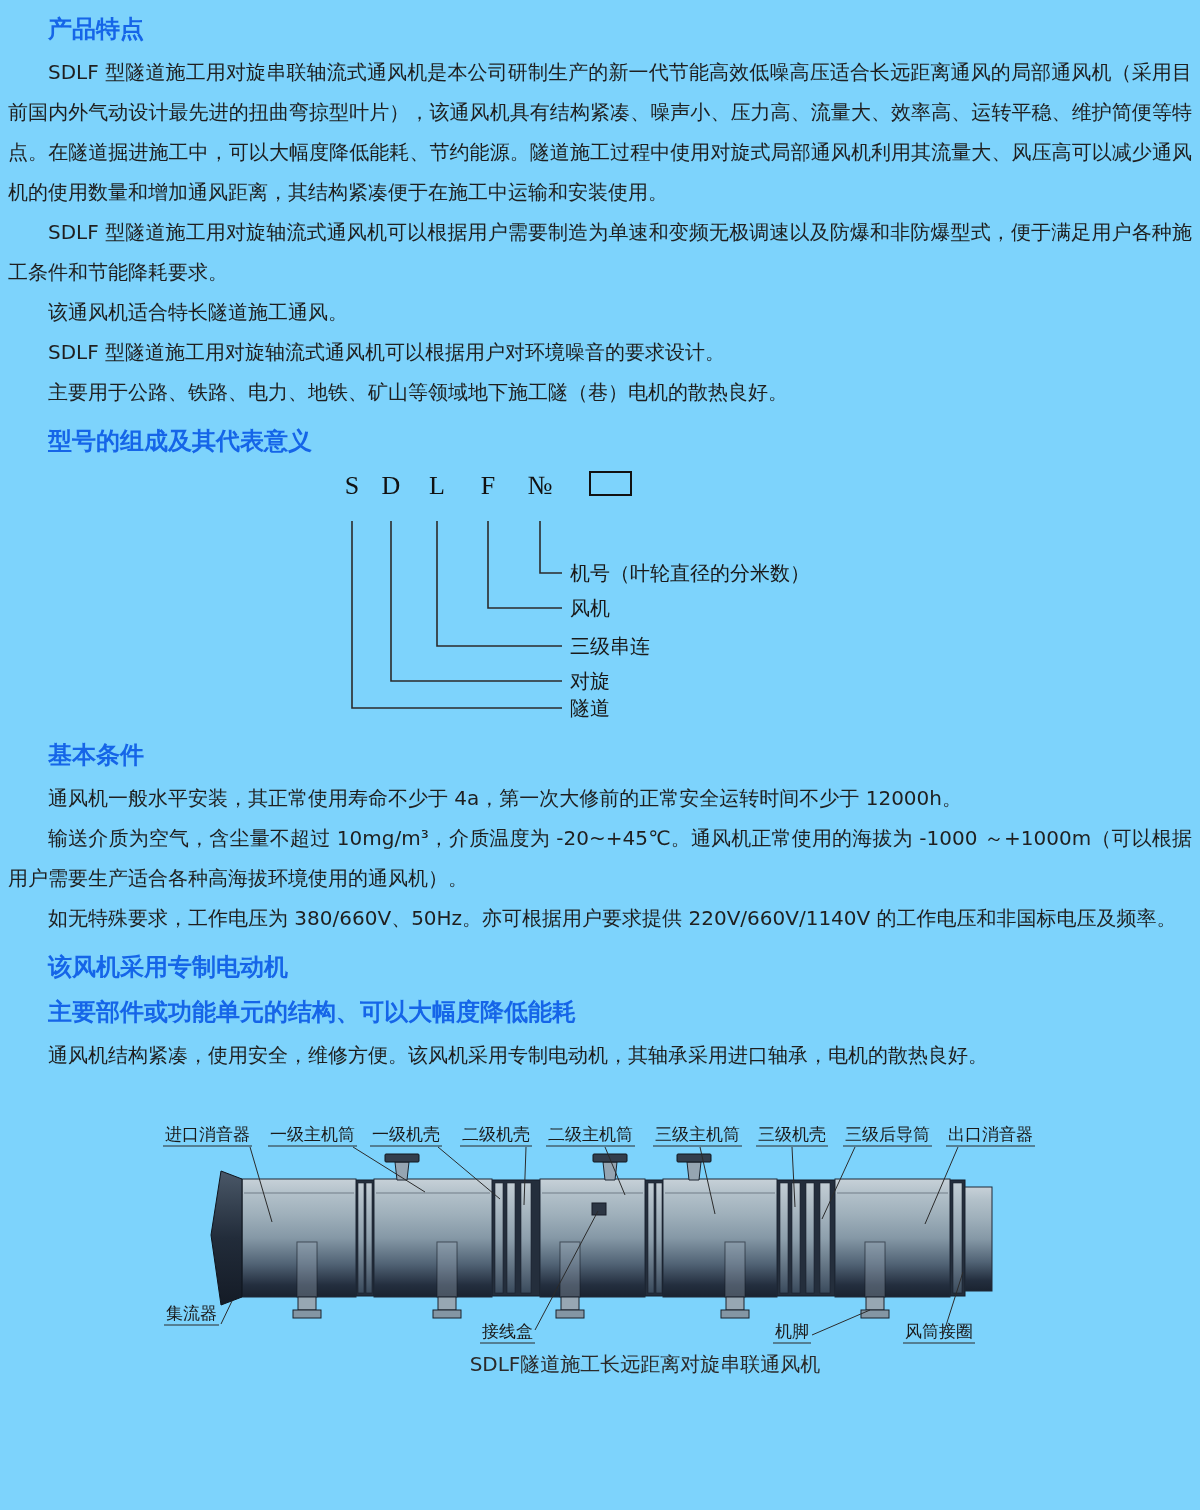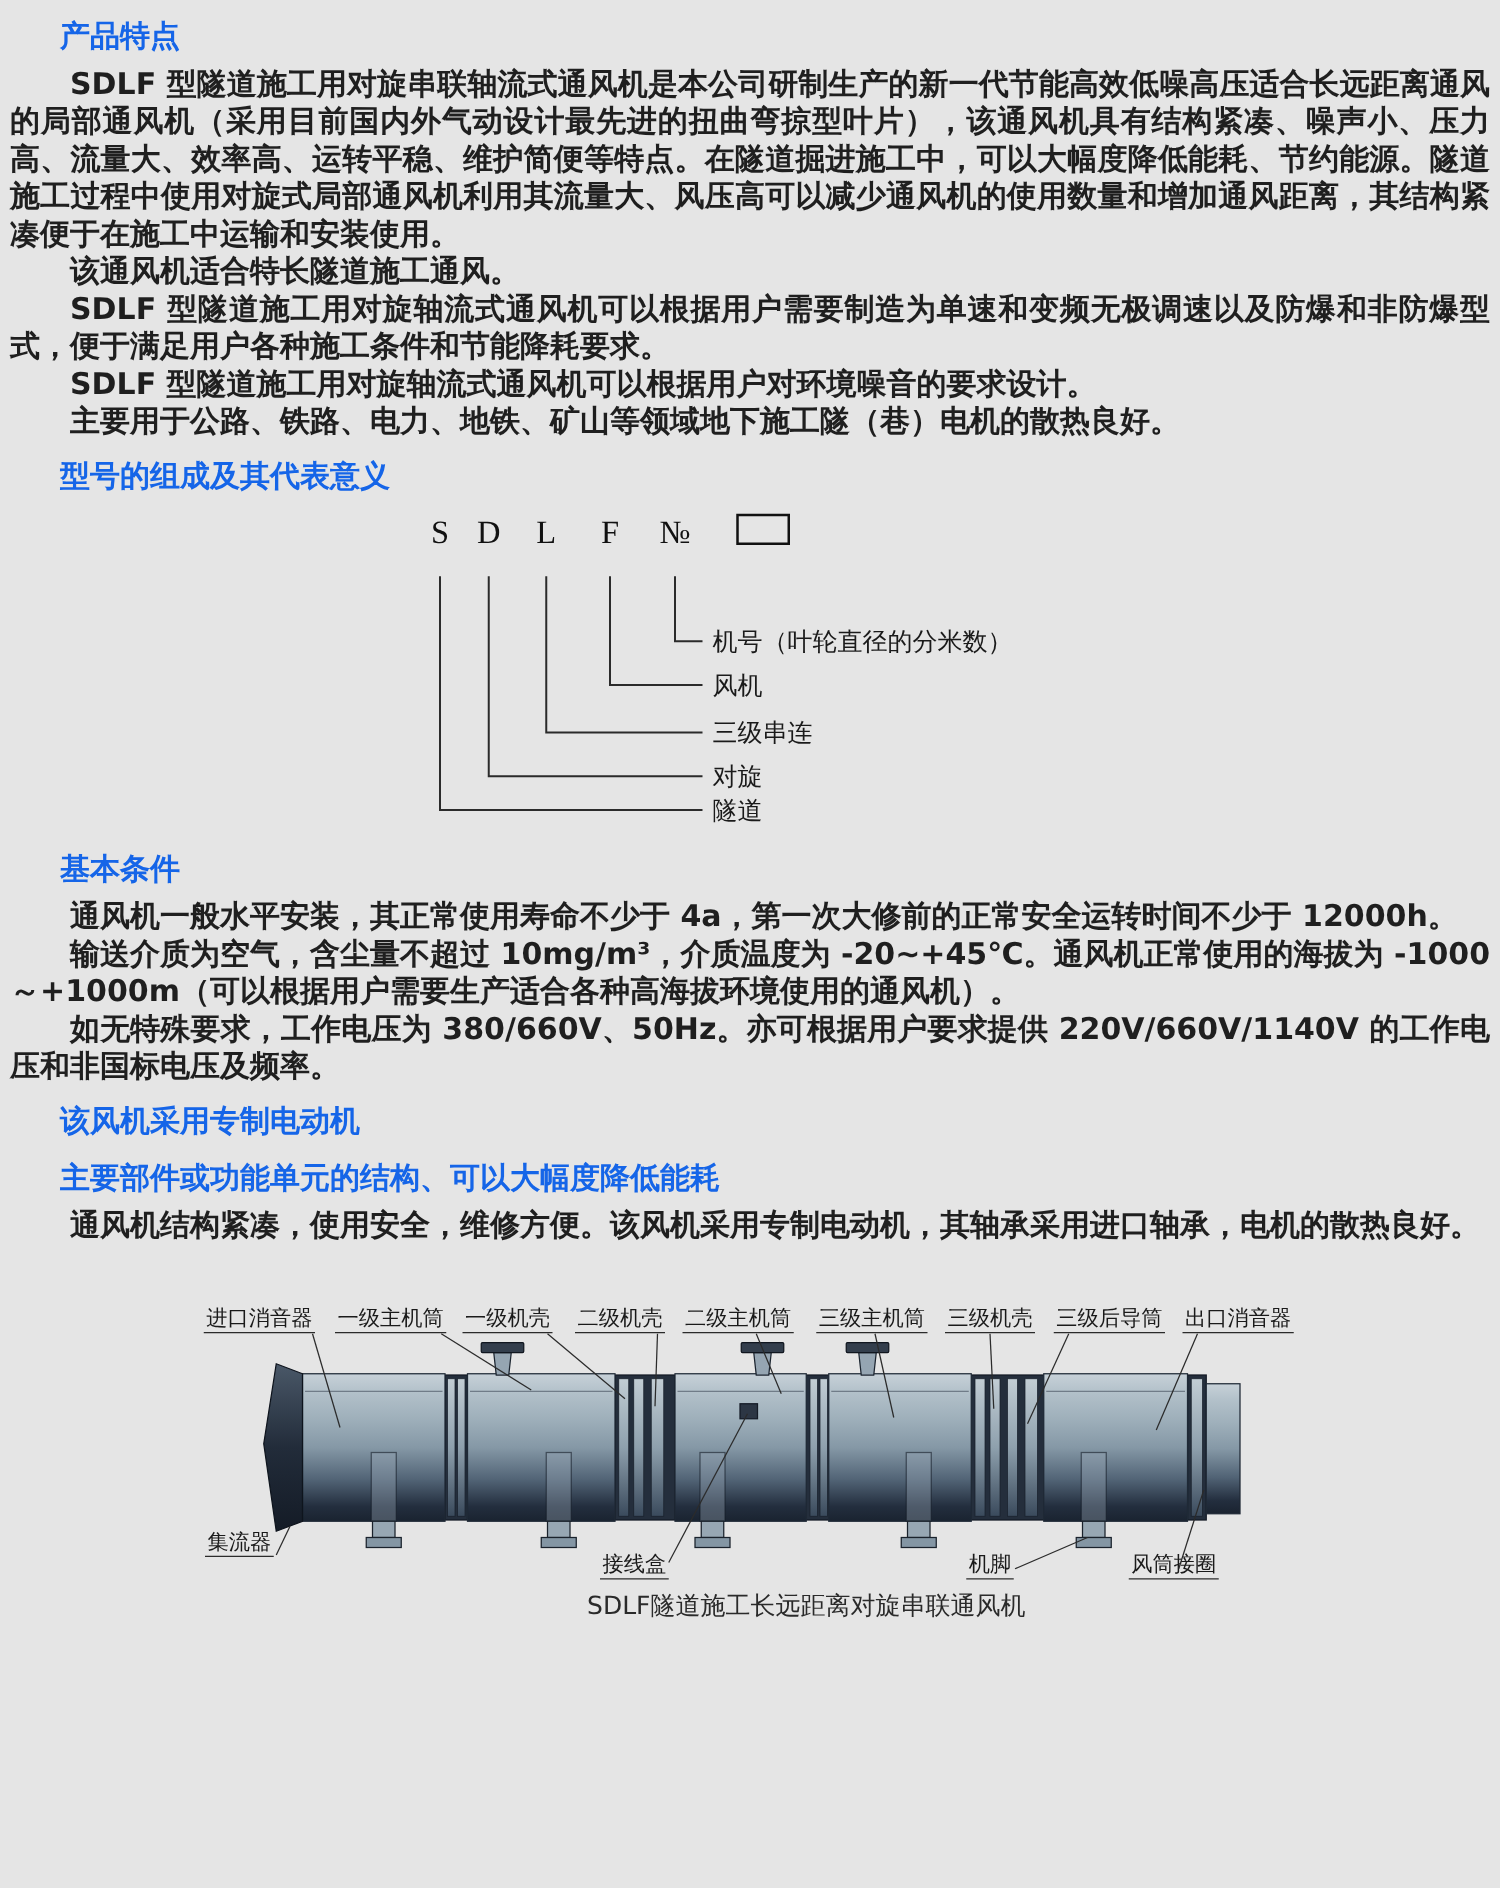--- a/index.html
+++ b/index.html
@@ -3,49 +3,48 @@
 <meta charset="utf-8">
 <style>
   :root{
     --heading:#1565e8;
     --text:#1f1f1f;
     --line:#2b2b2b;
   }
   body{margin:0;background:#ffffff;}
   .page{
     width:1200px;height:1510px;box-sizing:border-box;
-    padding-top:12px;overflow:hidden;background:#e5e5e5;
+    padding-top:12px;overflow:hidden;background:#7dd3fc;
     font-family:"DejaVu Sans","Liberation Sans",sans-serif;
   }
   h2.section-heading{
     font-size:24px;font-weight:bold;line-height:31px;
     color:var(--heading);margin:14px 0 7px;padding-left:48px;
   }
   .doc-section:first-child h2.section-heading{margin-top:2px;}
   p.body-par{
-    font-size:24px;line-height:30px;margin:0 8px;
+    font-size:20px;line-height:40px;margin:0 8px;
     text-indent:2em;color:var(--text);
     text-align:justify;
-    font-weight:bold;
   }
   .diagram-wrap{margin:4px 0 0 0;}
   svg{display:block;}
   svg text{font-family:"DejaVu Sans","Liberation Sans",sans-serif;}
   svg text.model-letter{font-family:"Liberation Serif","DejaVu Serif",serif;}
 </style>
 </head>
 <body>
 
 <div class="page">
   <main>
       <section class="doc-section">
         <h2 class="section-heading">产品特点</h2>
         <p class="body-par">SDLF 型隧道施工用对旋串联轴流式通风机是本公司研制生产的新一代节能高效低噪高压适合长远距离通风的局部通风机（采用目前国内外气动设计最先进的扭曲弯掠型叶片），该通风机具有结构紧凑、噪声小、压力高、流量大、效率高、运转平稳、维护简便等特点。在隧道掘进施工中，可以大幅度降低能耗、节约能源。隧道施工过程中使用对旋式局部通风机利用其流量大、风压高可以减少通风机的使用数量和增加通风距离，其结构紧凑便于在施工中运输和安装使用。</p>
+        <p class="body-par">SDLF 型隧道施工用对旋轴流式通风机可以根据用户需要制造为单速和变频无极调速以及防爆和非防爆型式，便于满足用户各种施工条件和节能降耗要求。</p>
         <p class="body-par">该通风机适合特长隧道施工通风。</p>
-        <p class="body-par">SDLF 型隧道施工用对旋轴流式通风机可以根据用户需要制造为单速和变频无极调速以及防爆和非防爆型式，便于满足用户各种施工条件和节能降耗要求。</p>
         <p class="body-par">SDLF 型隧道施工用对旋轴流式通风机可以根据用户对环境噪音的要求设计。</p>
       </section>
       <section class="doc-section">
         <p class="body-par">主要用于公路、铁路、电力、地铁、矿山等领域地下施工隧（巷）电机的散热良好。</p>
       </section>
       <section class="doc-section">
         <h2 class="section-heading">型号的组成及其代表意义</h2>
         <div class="diagram-wrap">
           <svg viewBox="0 0 1200 262" width="1200" height="262">
             <text x="352" y="30" font-size="26" text-anchor="middle" fill="#111" class="model-letter">S</text>

